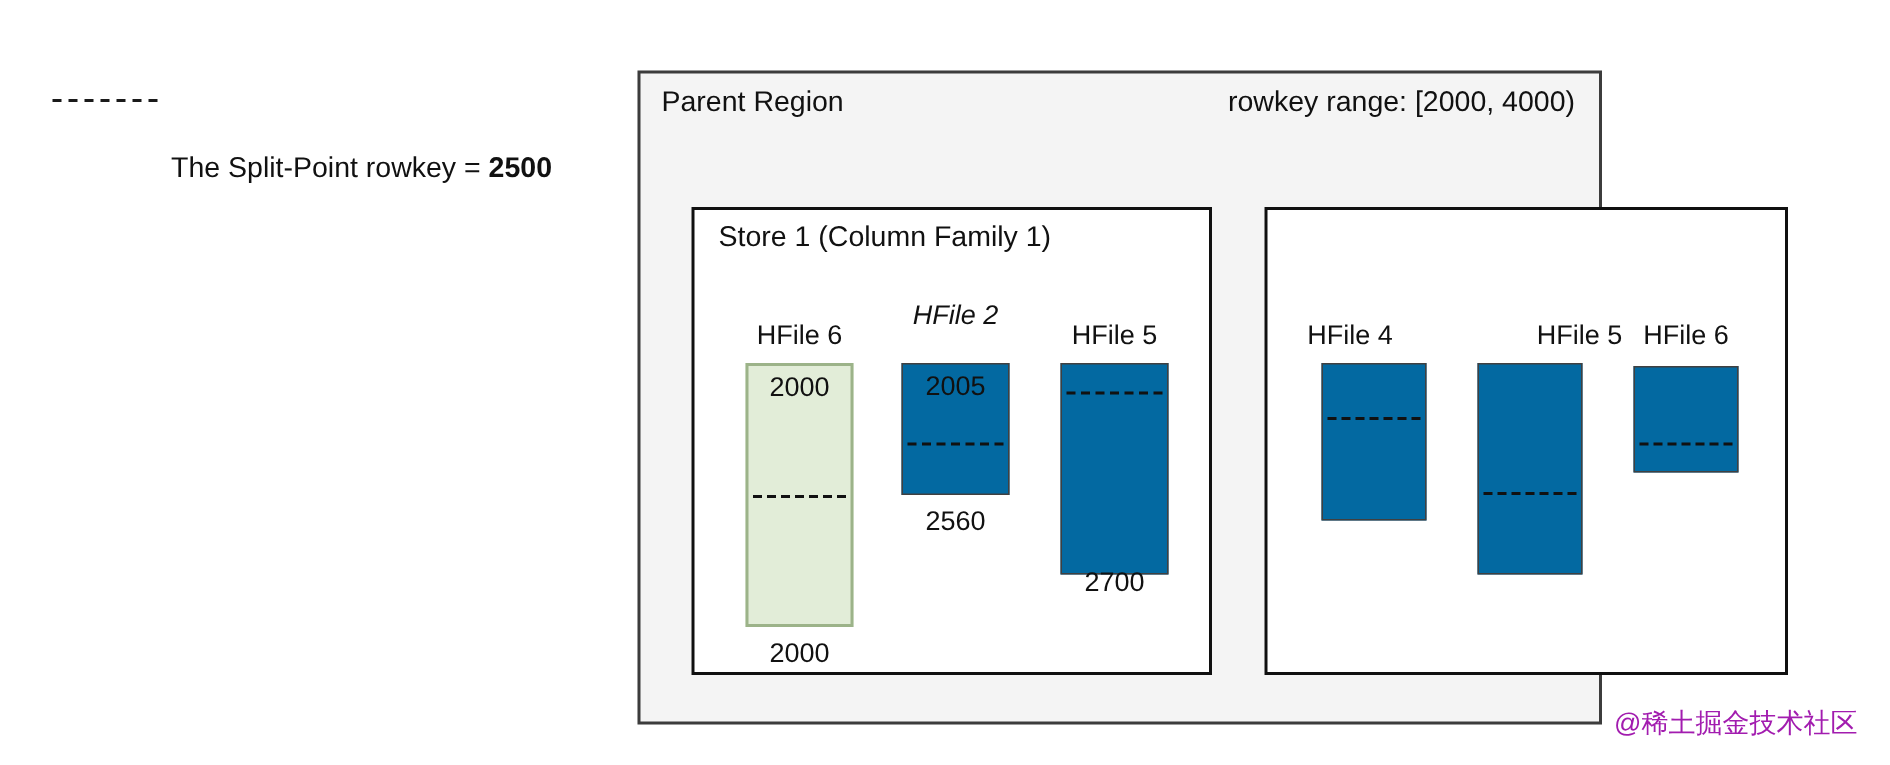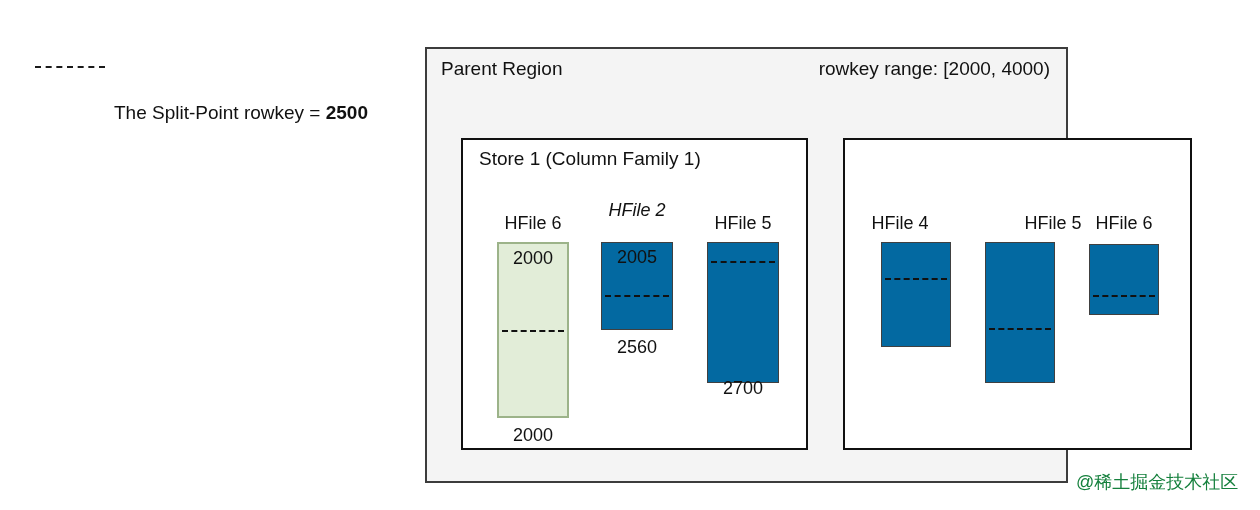--- a/index.html
+++ b/index.html
@@ -98,21 +98,21 @@
   .bottom-value {
     position: absolute;
     font-size: 18px;
     text-align: center;
   }
 
   .watermark {
     position: absolute;
     left: 1076px; top: 470px;
     font-size: 18px;
-    color: #15803d;
+    color: #a21caf;
     white-space: nowrap;
     z-index: 5;
     text-align: right;
   }
 </style>
 </head>
 <body>
 
 <div class="legend-dash"></div>
 <div class="legend-text"><span>The Split-Point rowkey = </span><b>2500</b></div>

